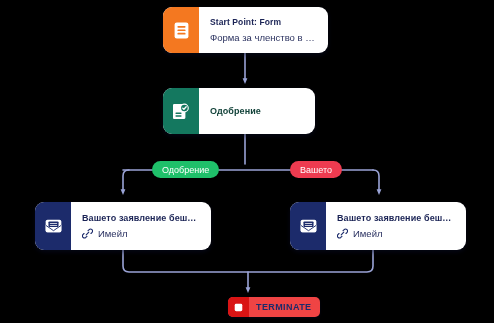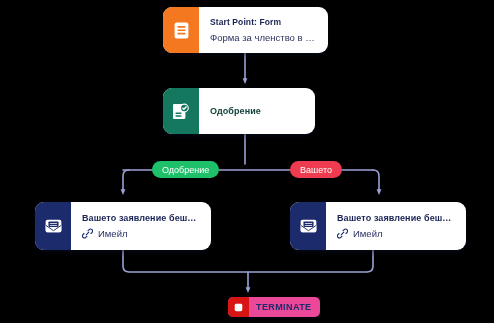--- a/index.html
+++ b/index.html
@@ -116,21 +116,21 @@
   #pill-reject  { left: 290px; top: 161px; background: #EE3B50; }
 
   
   #node-terminate {
     position: absolute;
     left: 228px;
     top: 297px;
     height: 20px;
     display: flex;
     align-items: stretch;
-    background: #ec4899;
+    background: #ef4444;
     border-radius: 5px;
     overflow: hidden;
     box-shadow: 0 1px 3px rgba(10,12,40,0.5);
     z-index: 3;
   }
   #node-terminate .term-icon {
     width: 21px;
     flex: 0 0 21px;
     background: #D91414;
     display: flex;

